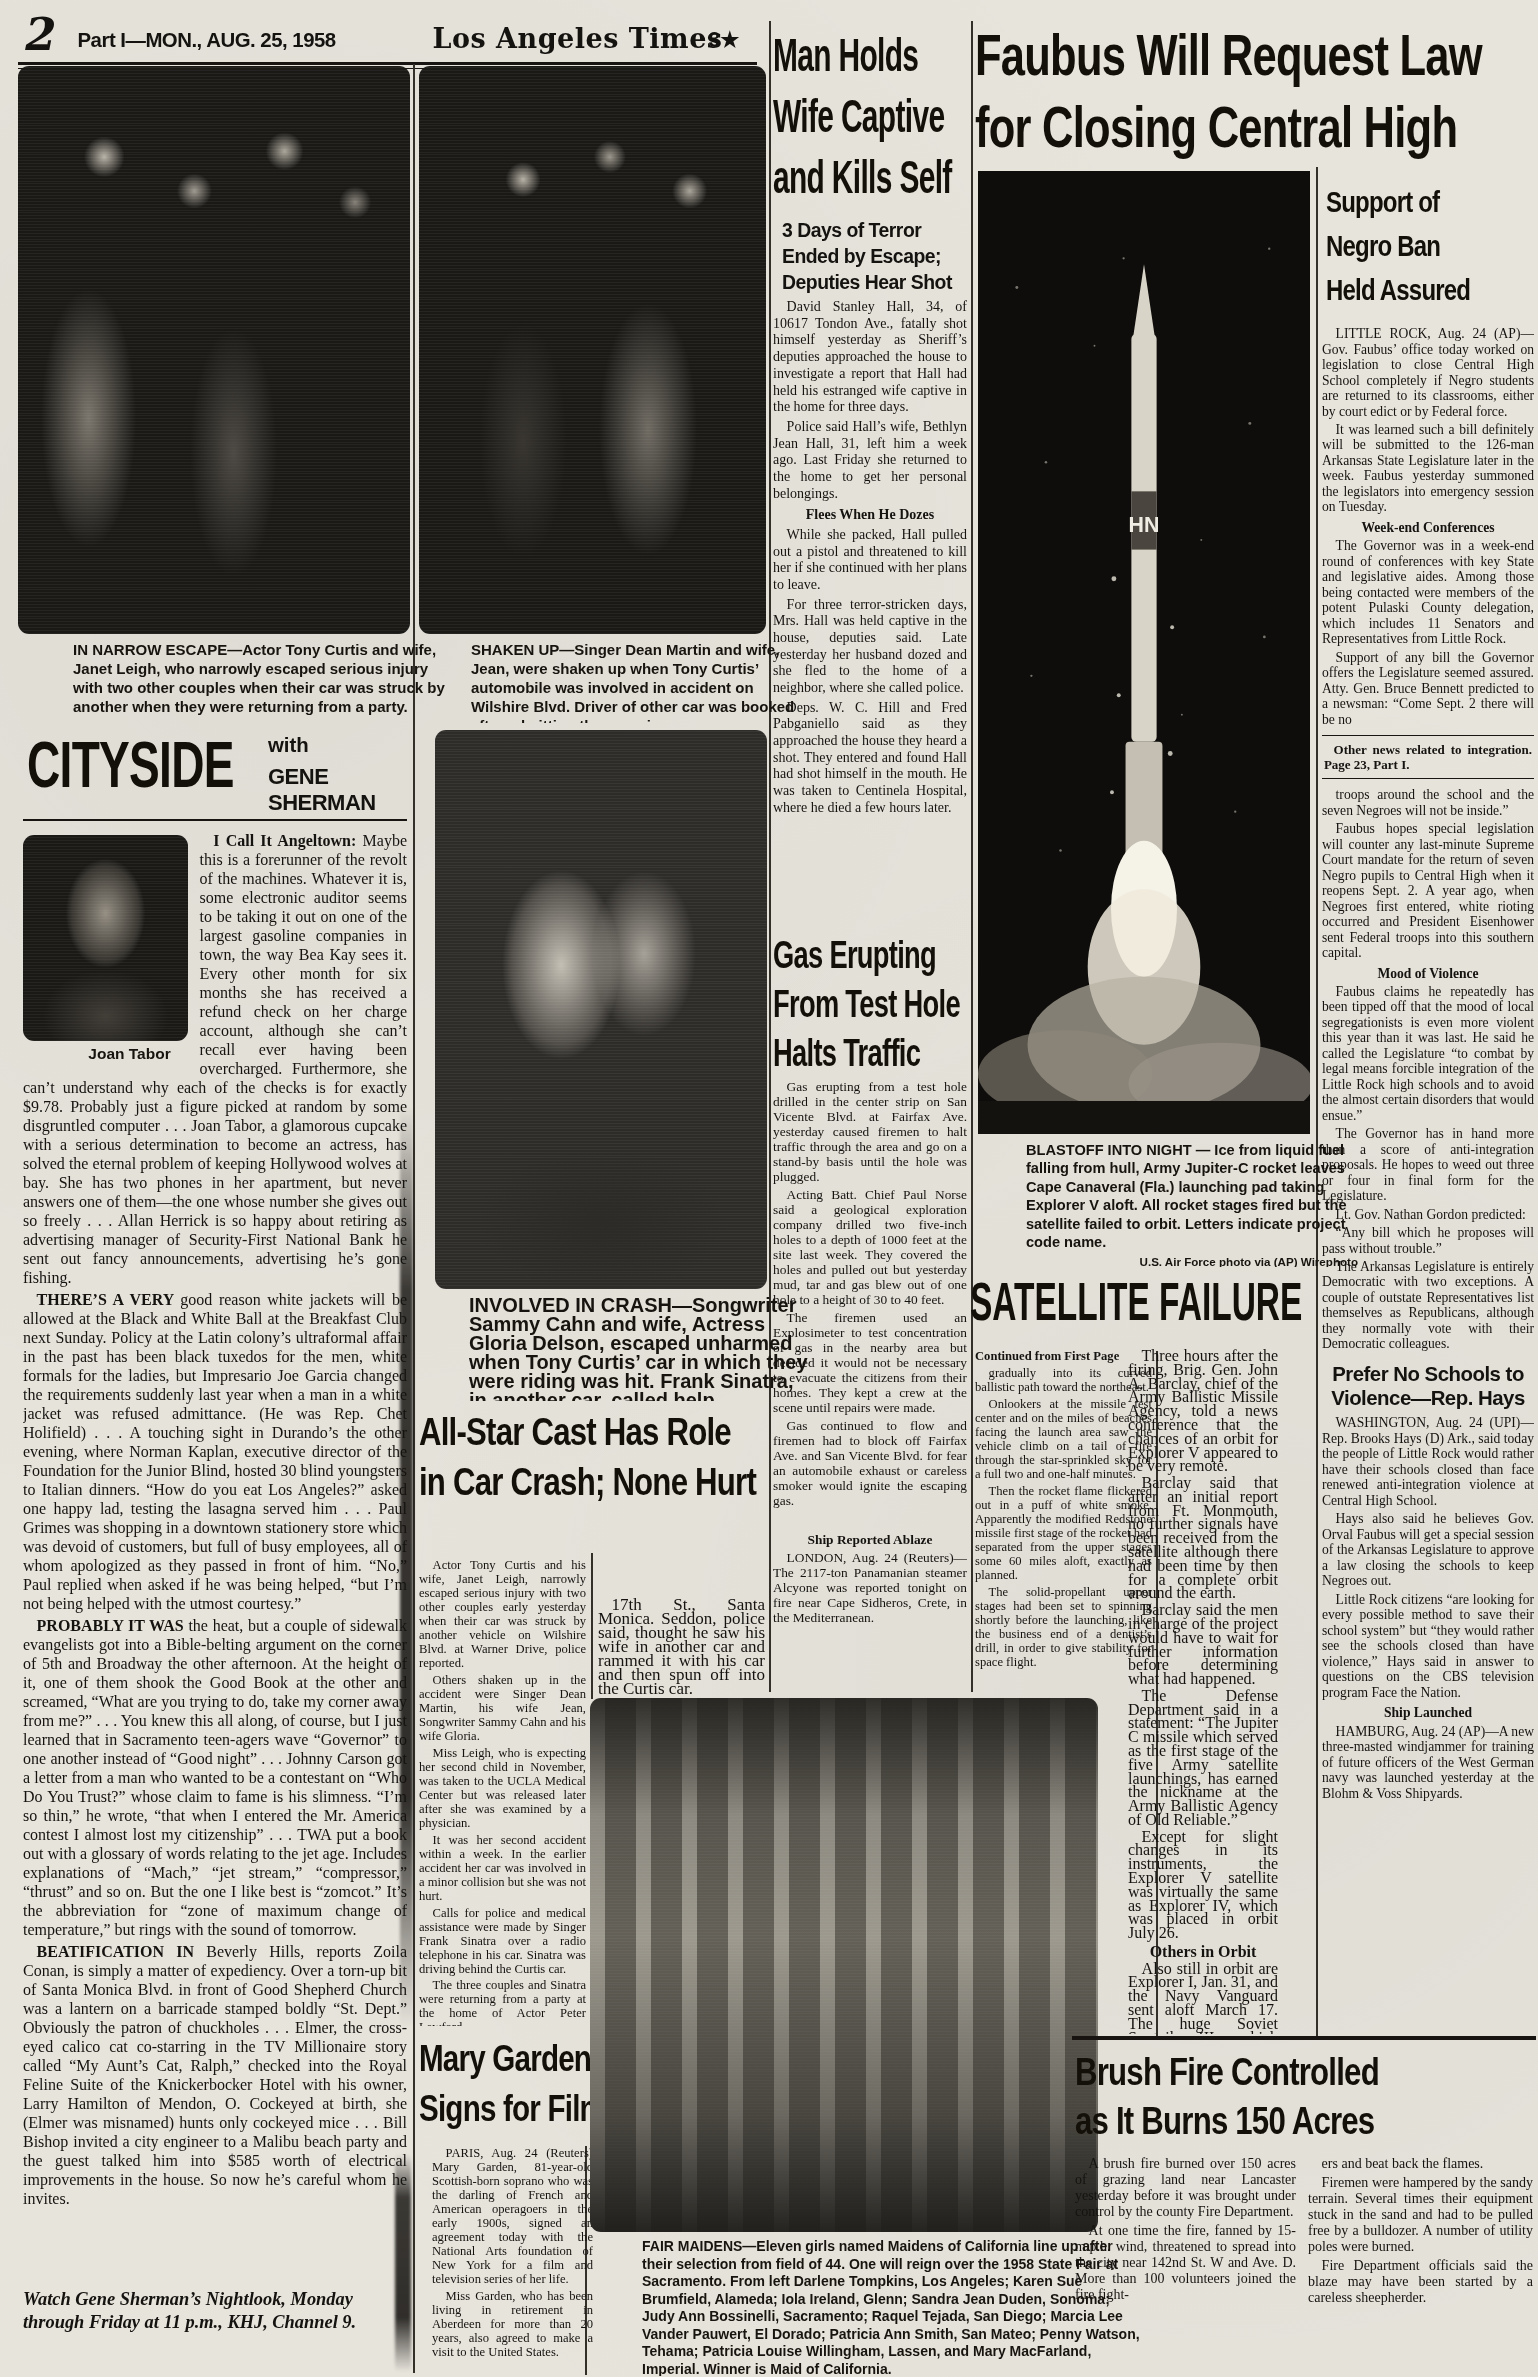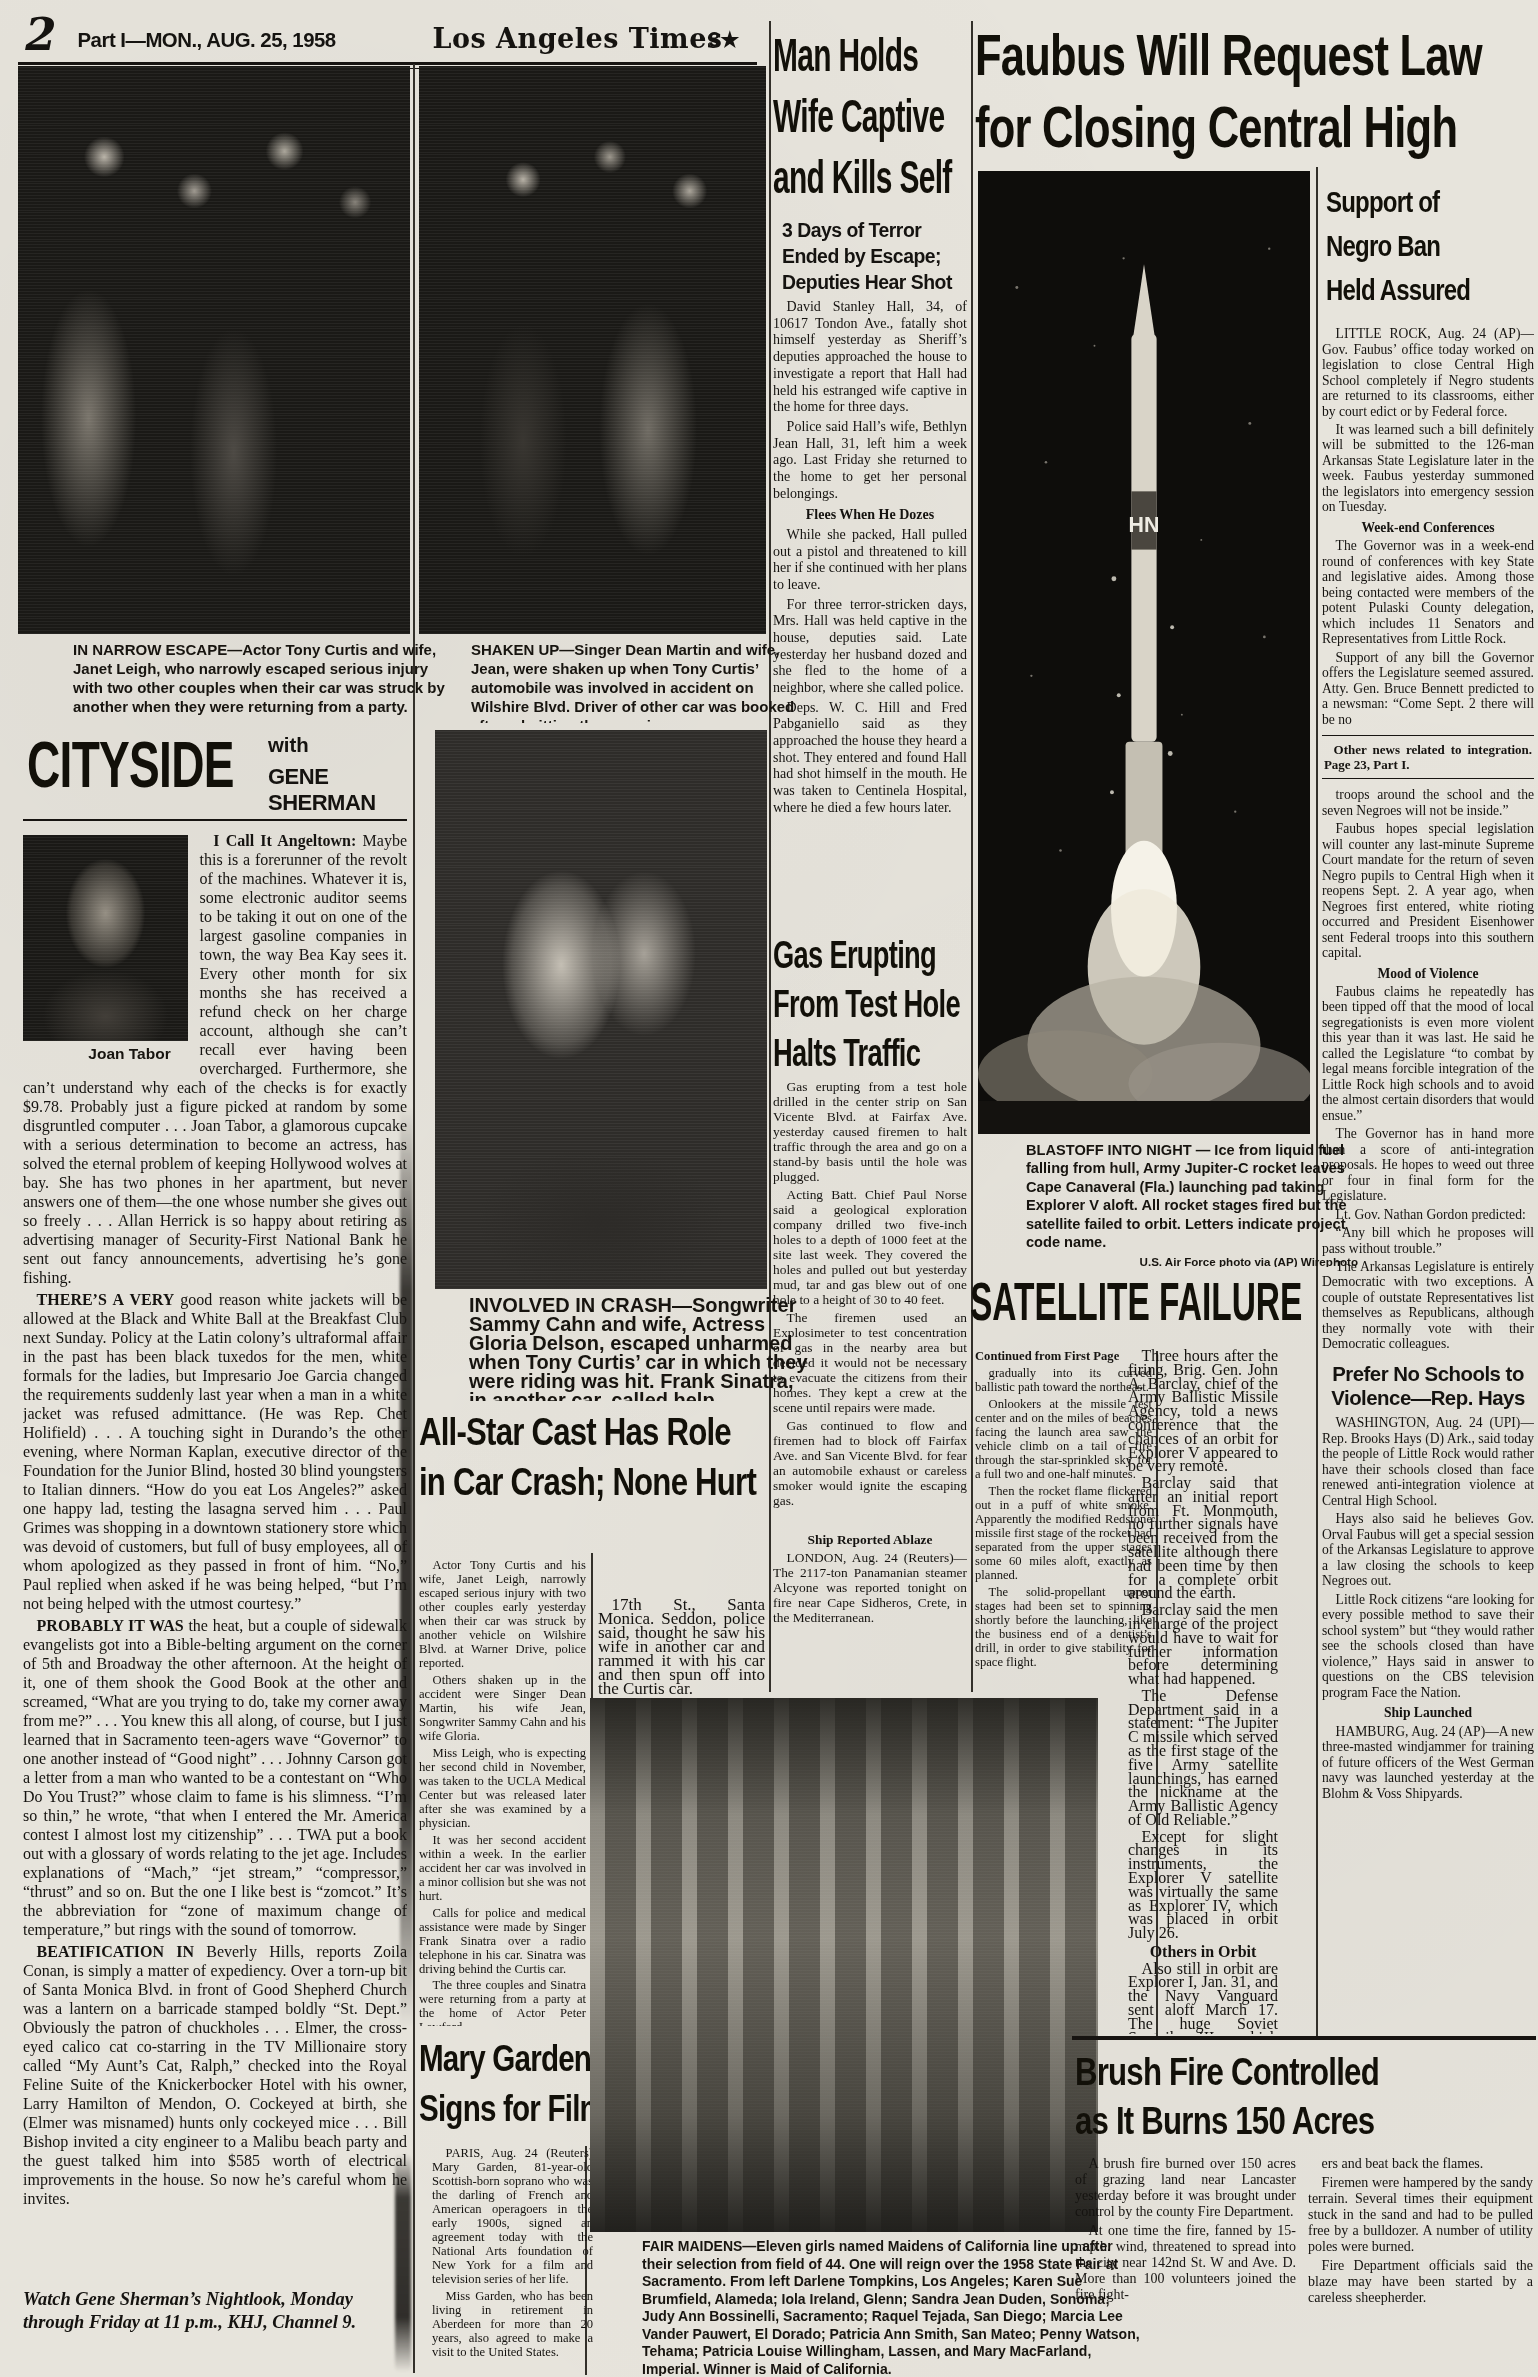--- a/index.html
+++ b/index.html
@@ -17,21 +17,21 @@
     padding:5.8px 1.9px;margin:7.8px 0;font-weight:700;text-indent:9.7px;font-size:13px;line-height:15.5px;}
   .col p.minihead{font-family:"Liberation Sans",sans-serif;font-weight:700;
     font-size:20.4px;line-height:24px;text-indent:0;text-align:center;margin:9.7px 0 5.8px;letter-spacing:-0.5px;}
   .hl{font-family:"Liberation Sans",sans-serif;font-weight:700;color:#121009;
     transform-origin:0 0;letter-spacing:-1px;}
   .hl .ln{display:block;white-space:nowrap;}
   .deck{font-family:"Liberation Sans",sans-serif;font-weight:700;}
   .cap{font-family:"Liberation Sans",sans-serif;font-weight:600;color:#17140f;text-align:left;margin-left:48px;}
   .credit{display:block;text-align:right;font-size:11.6px;font-weight:700;margin-top:1.9px;}
   .photo{position:absolute;background-color:#1a1916;
-    background-image:repeating-linear-gradient(0deg,rgba(255,255,255,.045) 0 1px,transparent 1px 2.9px);}
+    background-image:repeating-linear-gradient(0deg,rgba(255,255,255,.045) 0 1px,transparent 1px 2.9px);border-radius:11px;}
   .vrule{position:absolute;width:1.9px;background:#33302a;}
   .streak{position:absolute;background:linear-gradient(180deg,transparent,rgba(15,13,10,.8) 20%,rgba(15,13,10,.85) 75%,transparent);filter:blur(1.5px);border-radius:5.8px;}
   .mastrule{position:absolute;border-top:3.9px solid #171411;border-bottom:1.5px solid #171411;height:2.9px;}
   .blackletter{font-family:"DejaVu Serif",serif;font-weight:700;letter-spacing:0.5px;}
   .scriptnum{font-family:"DejaVu Serif",serif;font-style:italic;font-weight:700;}
 </style>
 </head>
 <body>
 
 <div id="page">

